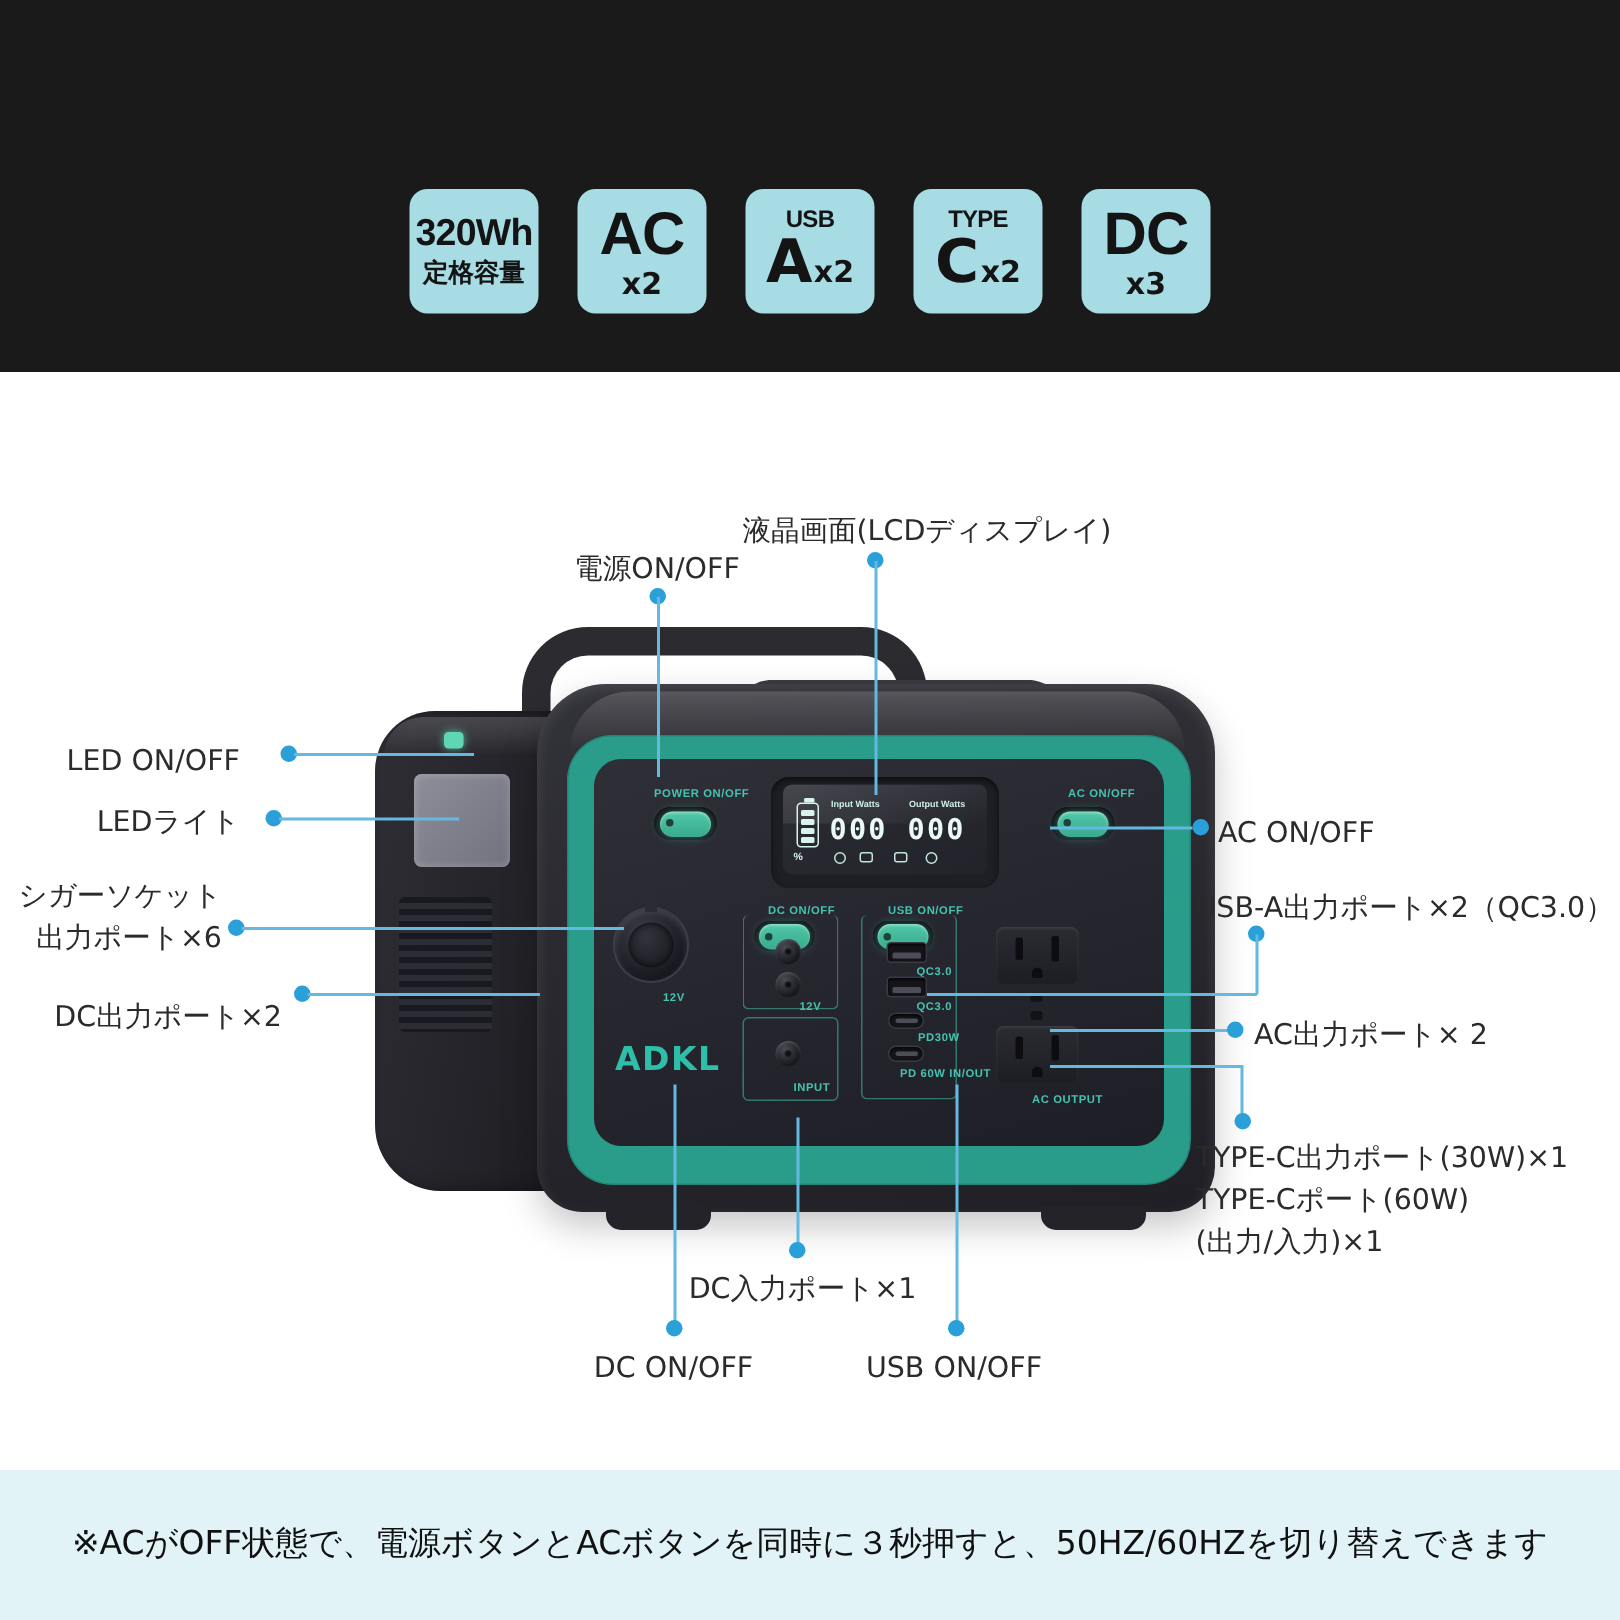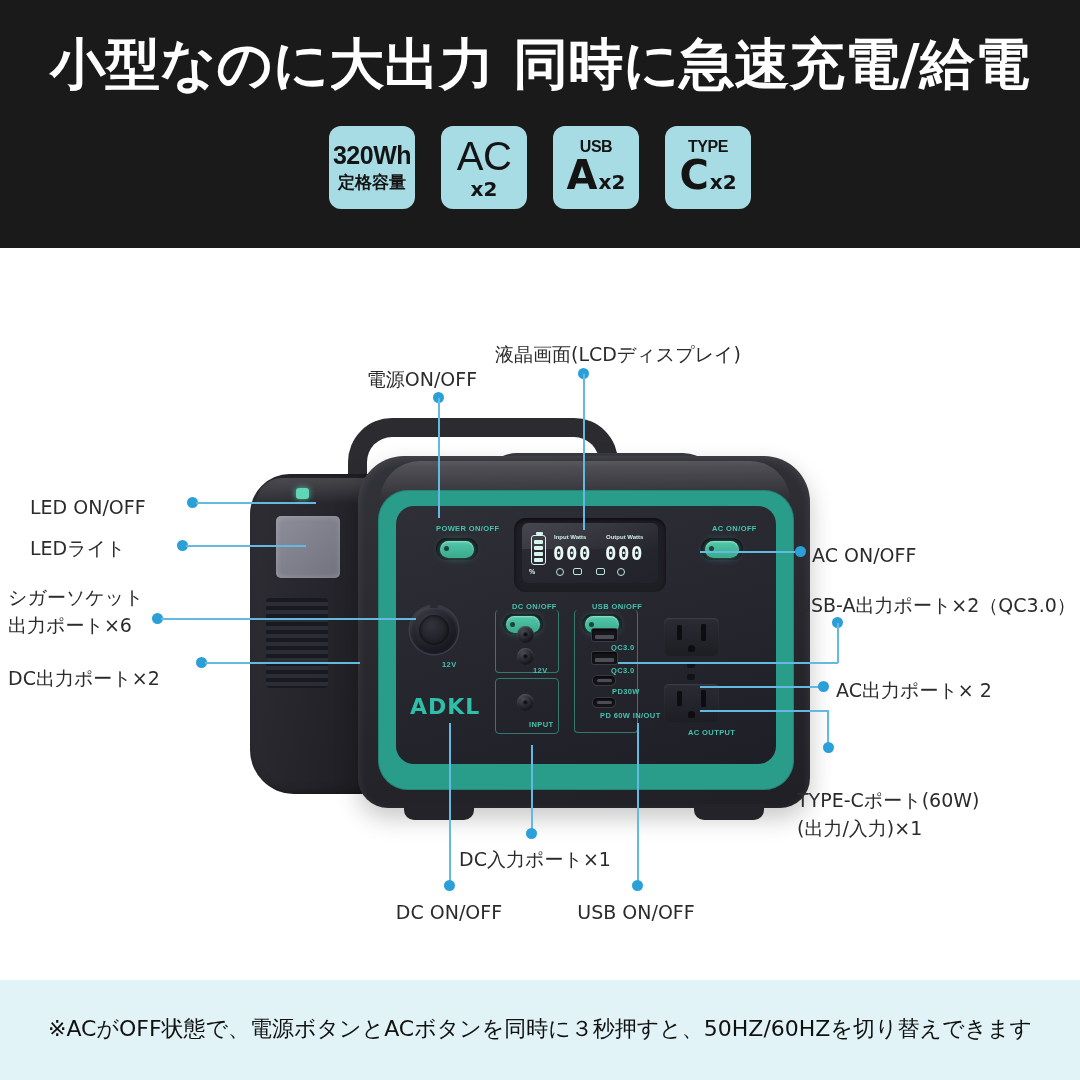--- a/index.html
+++ b/index.html
@@ -49,21 +49,21 @@
     font-size:17px;font-weight:bold;line-height:1.1;margin-top:5px;
     font-family:"DejaVu Sans",sans-serif;
   }
   
   .badge.big .b-top{font-size:16px;font-weight:bold;}
   .badge.big .b-bot{
     font-size:40px;font-weight:bold;margin-top:-2px;
     display:flex;align-items:baseline;
   }
   .badge.big .b-bot .sub{font-size:20px;margin-left:1px;font-weight:bold;}
-  .badge.solo .b-top{font-size:40px;font-weight:normal;line-height:1;}
+  .badge.solo .b-top{font-size:40px;font-weight:bold;line-height:1;}
   .badge.solo .b-bot{font-size:20px;font-weight:bold;margin-top:2px;}
 
   
   #footer{
     position:absolute;left:0;bottom:0;width:1080px;height:100px;
     background:#e1f3f7;
   }
   #footer-note{
     position:absolute;left:0;top:34px;width:1080px;
     text-align:center;color:#111;
@@ -75,21 +75,21 @@
   
   .anno{
     position:absolute;
     color:#2b2b2b;
     font-size:19px;
     font-family:"DejaVu Sans",sans-serif;
     line-height:1.48;
     white-space:pre;
   }
   .anno.r{text-align:left;}
-  .anno.l{}
+  .anno.l{text-align:right;}
   .anno.c{text-align:center;}
 
   
   .lead{position:absolute;background:#63b9e0;}
   .lead.h{height:1.5px;}
   .lead.v{width:1.5px;}
   .dot{
     position:absolute;width:11px;height:11px;border-radius:50%;
     background:#2a9fd8;
   }
@@ -308,21 +308,20 @@
     position:absolute;left:14px;top:188px;
     color:#2fbfa8;font-size:22px;font-weight:bold;
     letter-spacing:1px;font-family:"DejaVu Sans",sans-serif;
   }
   .grp{position:absolute;border:1.1px solid #35796e;border-radius:4px;}
 </style>
 </head>
 <body>
 
 <div id="header">
-  <div id="header-title">小型なのに大出力 同時に急速充電/給電</div>
   <div id="badges">
     <div class="badge">
       <span class="b-top">320Wh</span>
       <span class="b-bot">定格容量</span>
     </div>
     <div class="badge solo">
       <span class="b-top">AC</span>
       <span class="b-bot">x2</span>
     </div>
     <div class="badge big">
@@ -332,20 +331,24 @@
           <span class="sub">x2</span>
         </span>
     </div>
     <div class="badge big">
       <span class="b-top">TYPE</span>
       <span class="b-bot">
           <span>C</span>
           <span class="sub">x2</span>
         </span>
     </div>
+    <div class="badge solo">
+      <span class="b-top">DC</span>
+      <span class="b-bot">x3</span>
+    </div>
   </div>
 </div>
 
 <div id="device">
 
   <div id="handle">
     <div id="handle-inner"></div>
   </div>
 
   <div id="side">
@@ -439,21 +442,21 @@
           <span class="sl b"></span>
           <span class="gnd"></span>
         </div>
         <div class="p-label" style="left:276px;top:222px;">AC OUTPUT</div>
 
       </div>
     </div>
   </div>
 </div>
 
-<div class="anno c" style="left:362px;top:365px;width:120px;">電源ON/OFF</div>
+<div class="anno c" style="left:378px;top:365px;width:120px;">電源ON/OFF</div>
 <div class="dot" style="left:433px;top:392px;"></div>
 <div class="lead v" style="left:438px;top:398px;height:120px;"></div>
 
 <div class="anno c" style="left:495px;top:340px;width:240px;">液晶画面(LCDディスプレイ)</div>
 <div class="dot" style="left:578px;top:368px;"></div>
 <div class="lead v" style="left:583px;top:374px;height:156px;"></div>
 
 <div class="anno l" style="left:30px;top:493px;width:130px;">LED ON/OFF</div>
 <div class="dot" style="left:187px;top:497px;"></div>
 <div class="lead h" style="left:196px;top:502px;width:120px;"></div>
@@ -479,21 +482,21 @@
 <div class="lead v" style="left:837px;top:623px;height:40px;"></div>
 <div class="lead h" style="left:618px;top:662px;width:220px;"></div>
 
 <div class="lead h" style="left:700px;top:686px;width:120px;"></div>
 <div class="dot" style="left:818px;top:681px;"></div>
 <div class="anno r" style="left:836px;top:676px;width:220px;">AC出力ポート× 2</div>
 
 <div class="lead h" style="left:700px;top:710px;width:128px;"></div>
 <div class="lead v" style="left:827px;top:710px;height:35px;"></div>
 <div class="dot" style="left:823px;top:742px;"></div>
-<div class="anno r" style="left:797px;top:758px;width:280px;"><br><span>TYPE-Cポート(60W)</span><br><span>(出力/入力)×1</span></div>
+<div class="anno r" style="left:797px;top:758px;width:280px;"><span>TYPE-C出力ポート(30W)×1</span><br><span>TYPE-Cポート(60W)</span><br><span>(出力/入力)×1</span></div>
 
 <div class="lead v" style="left:531px;top:745px;height:85px;"></div>
 <div class="dot" style="left:526px;top:828px;"></div>
 <div class="anno c" style="left:440px;top:845px;width:190px;">DC入力ポート×1</div>
 
 <div class="lead v" style="left:449px;top:723px;height:160px;"></div>
 <div class="dot" style="left:444px;top:880px;"></div>
 <div class="anno c" style="left:389px;top:898px;width:120px;">DC ON/OFF</div>
 
 <div class="lead v" style="left:637px;top:723px;height:160px;"></div>

